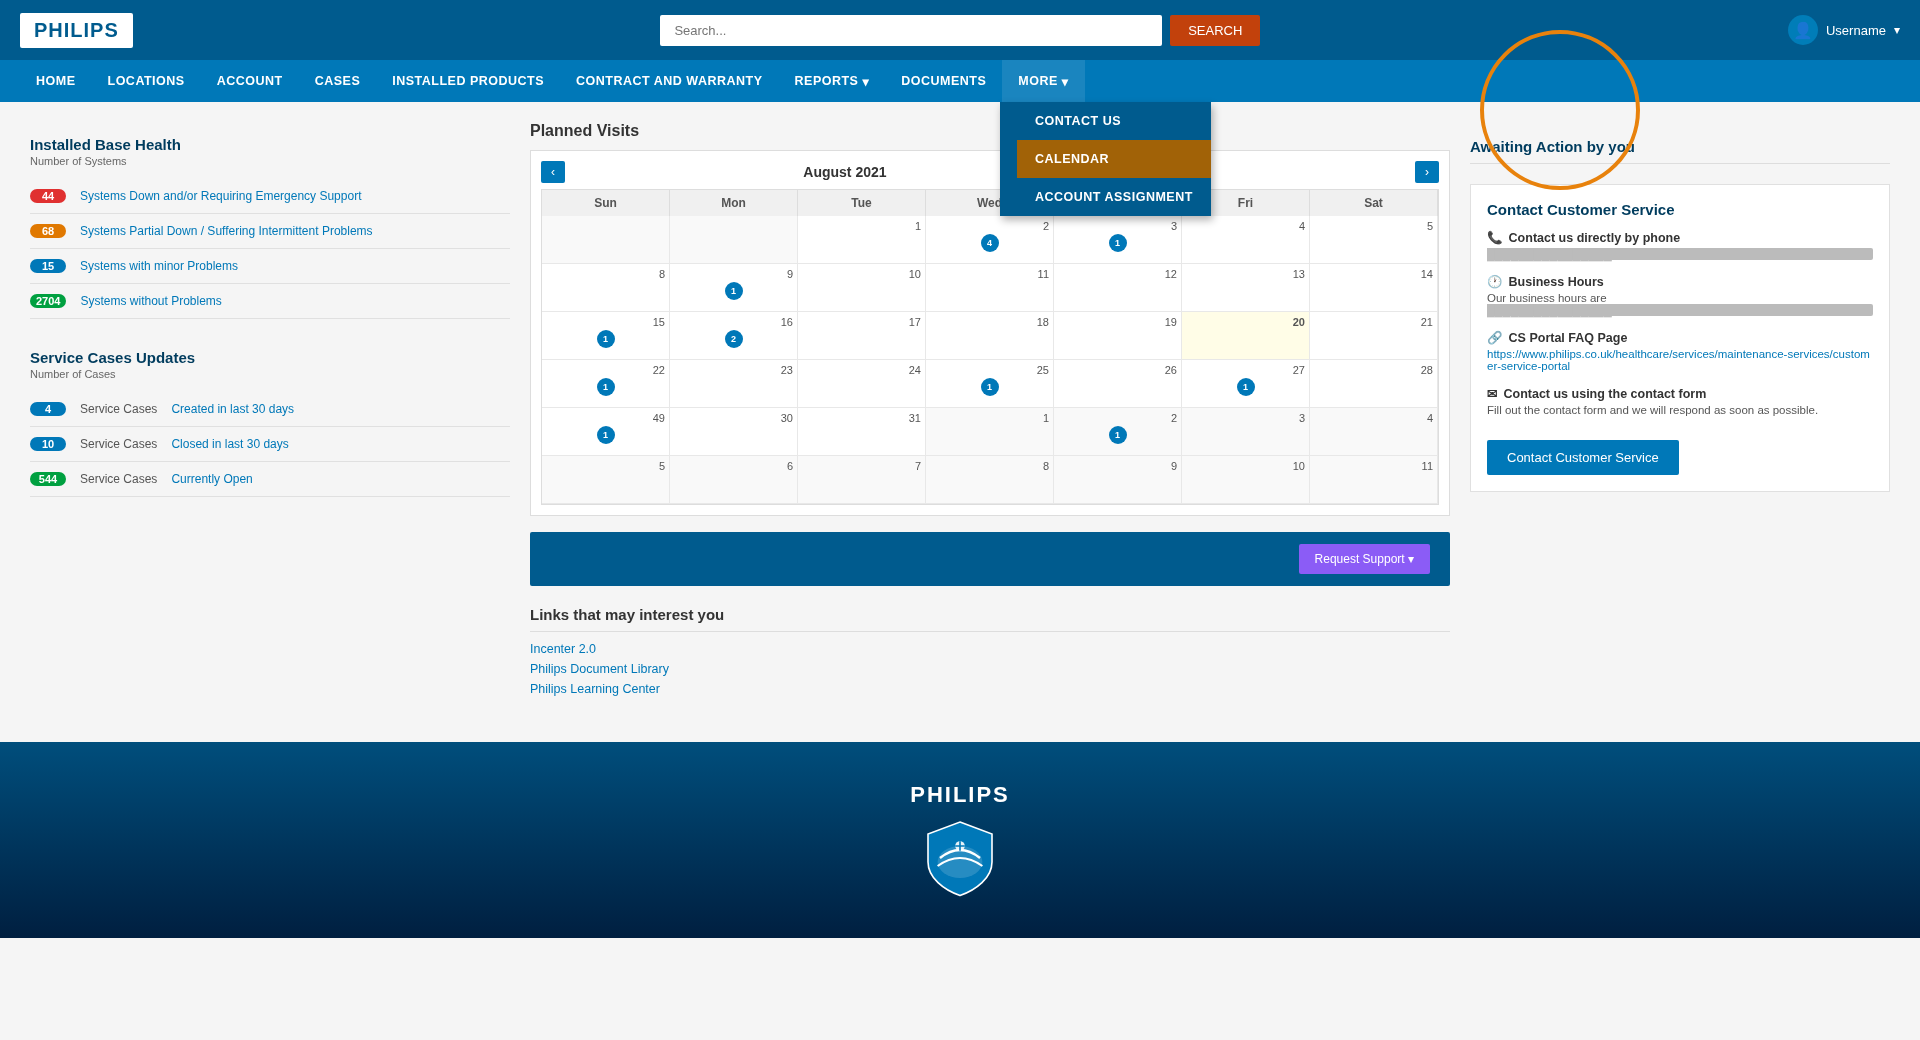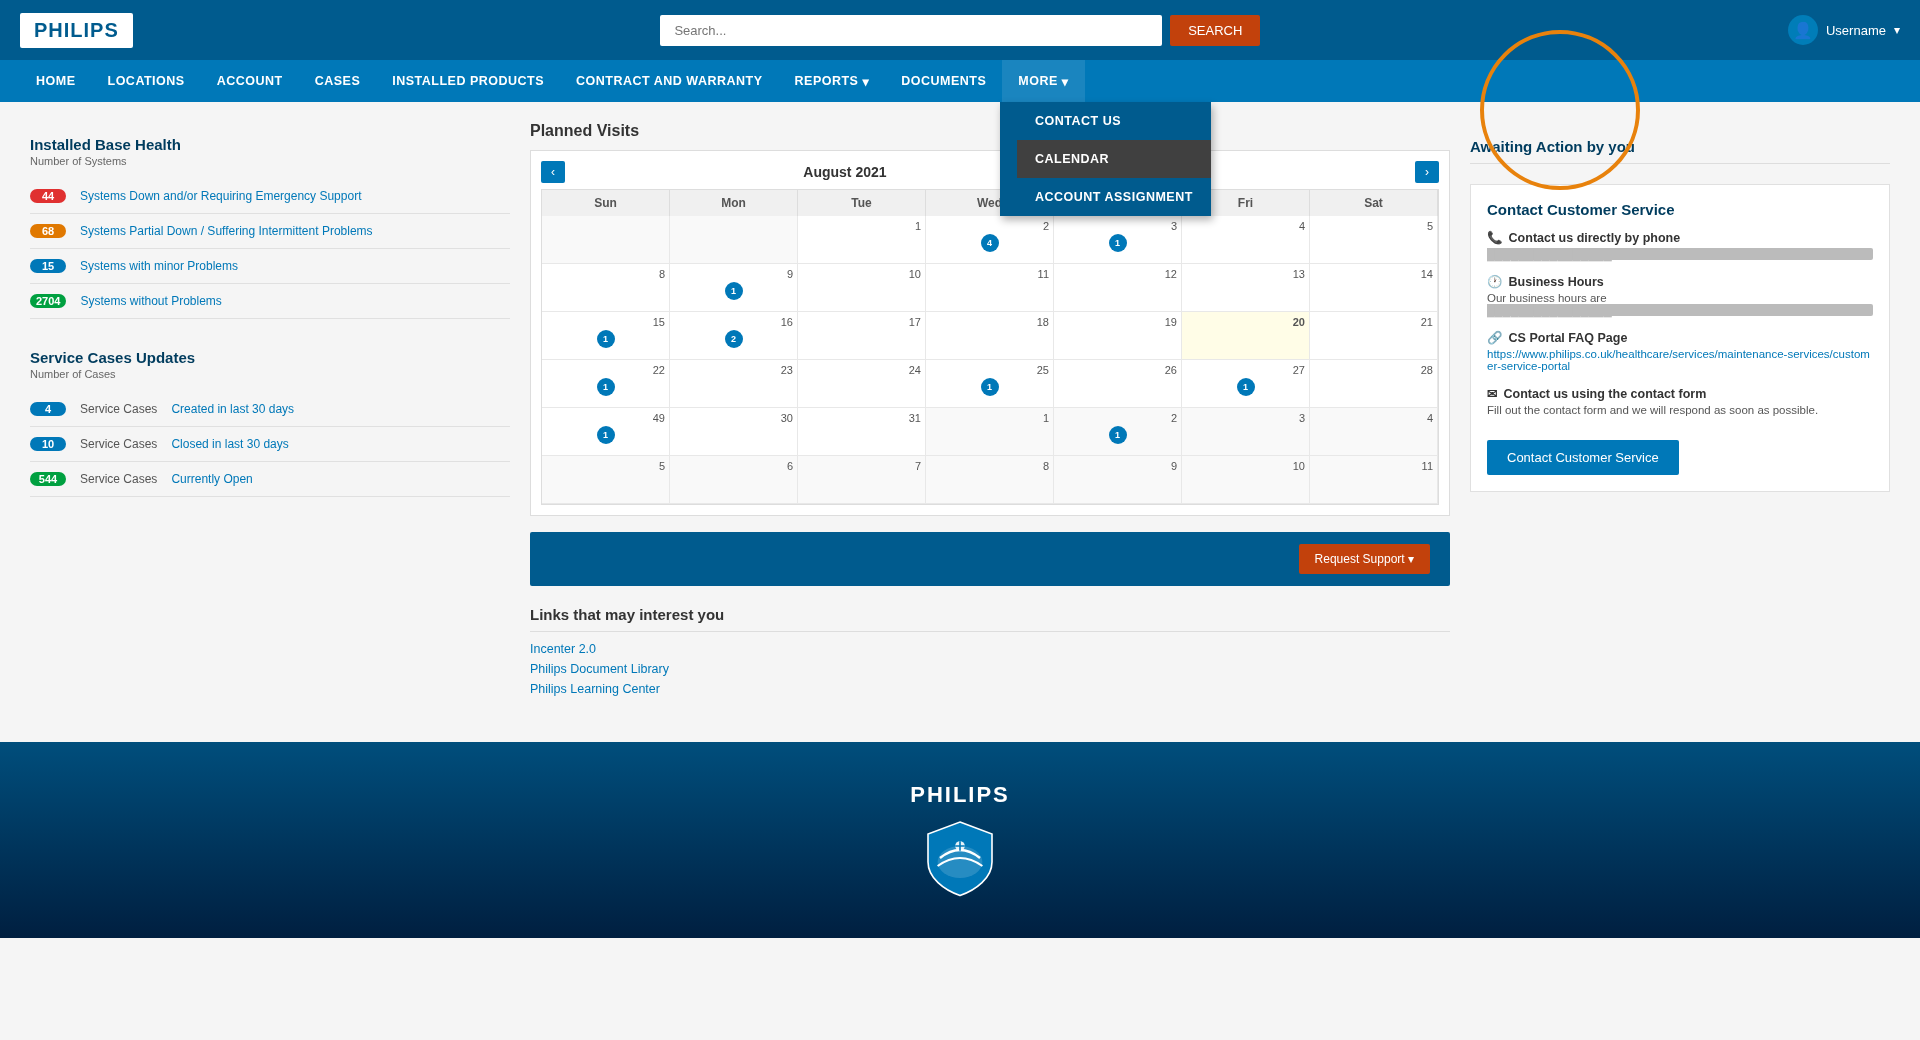--- a/index.html
+++ b/index.html
@@ -113,21 +113,21 @@
     .dropdown-item {
       color: white;
       padding: 12px 18px;
       font-size: 12.5px;
       font-weight: 600;
       letter-spacing: 0.5px;
       cursor: pointer;
       display: block;
       margin-left: 17px;
     }
-    .dropdown-item.active { background: #404040; }
+    .dropdown-item.active { background: #a16207; }
 
     
     .circle-overlay {
       position: absolute;
       top: -30px;
       right: 280px;
       width: 160px;
       height: 160px;
       border: 4px solid #e8820c;
       border-radius: 50%;
@@ -242,21 +242,21 @@
       border-radius: 50%;
       display: flex;
       align-items: center;
       justify-content: center;
       color: white;
       font-size: 9px;
       font-weight: 700;
       margin: 2px auto;
     }
     .support-btn {
-      background: #c2410c;
+      background: #8b5cf6;
       color: white;
       border: none;
       padding: 8px 16px;
       cursor: pointer;
       font-size: 12px;
       border-radius: 2px;
       display: flex;
       align-items: center;
       gap: 6px;
     }

